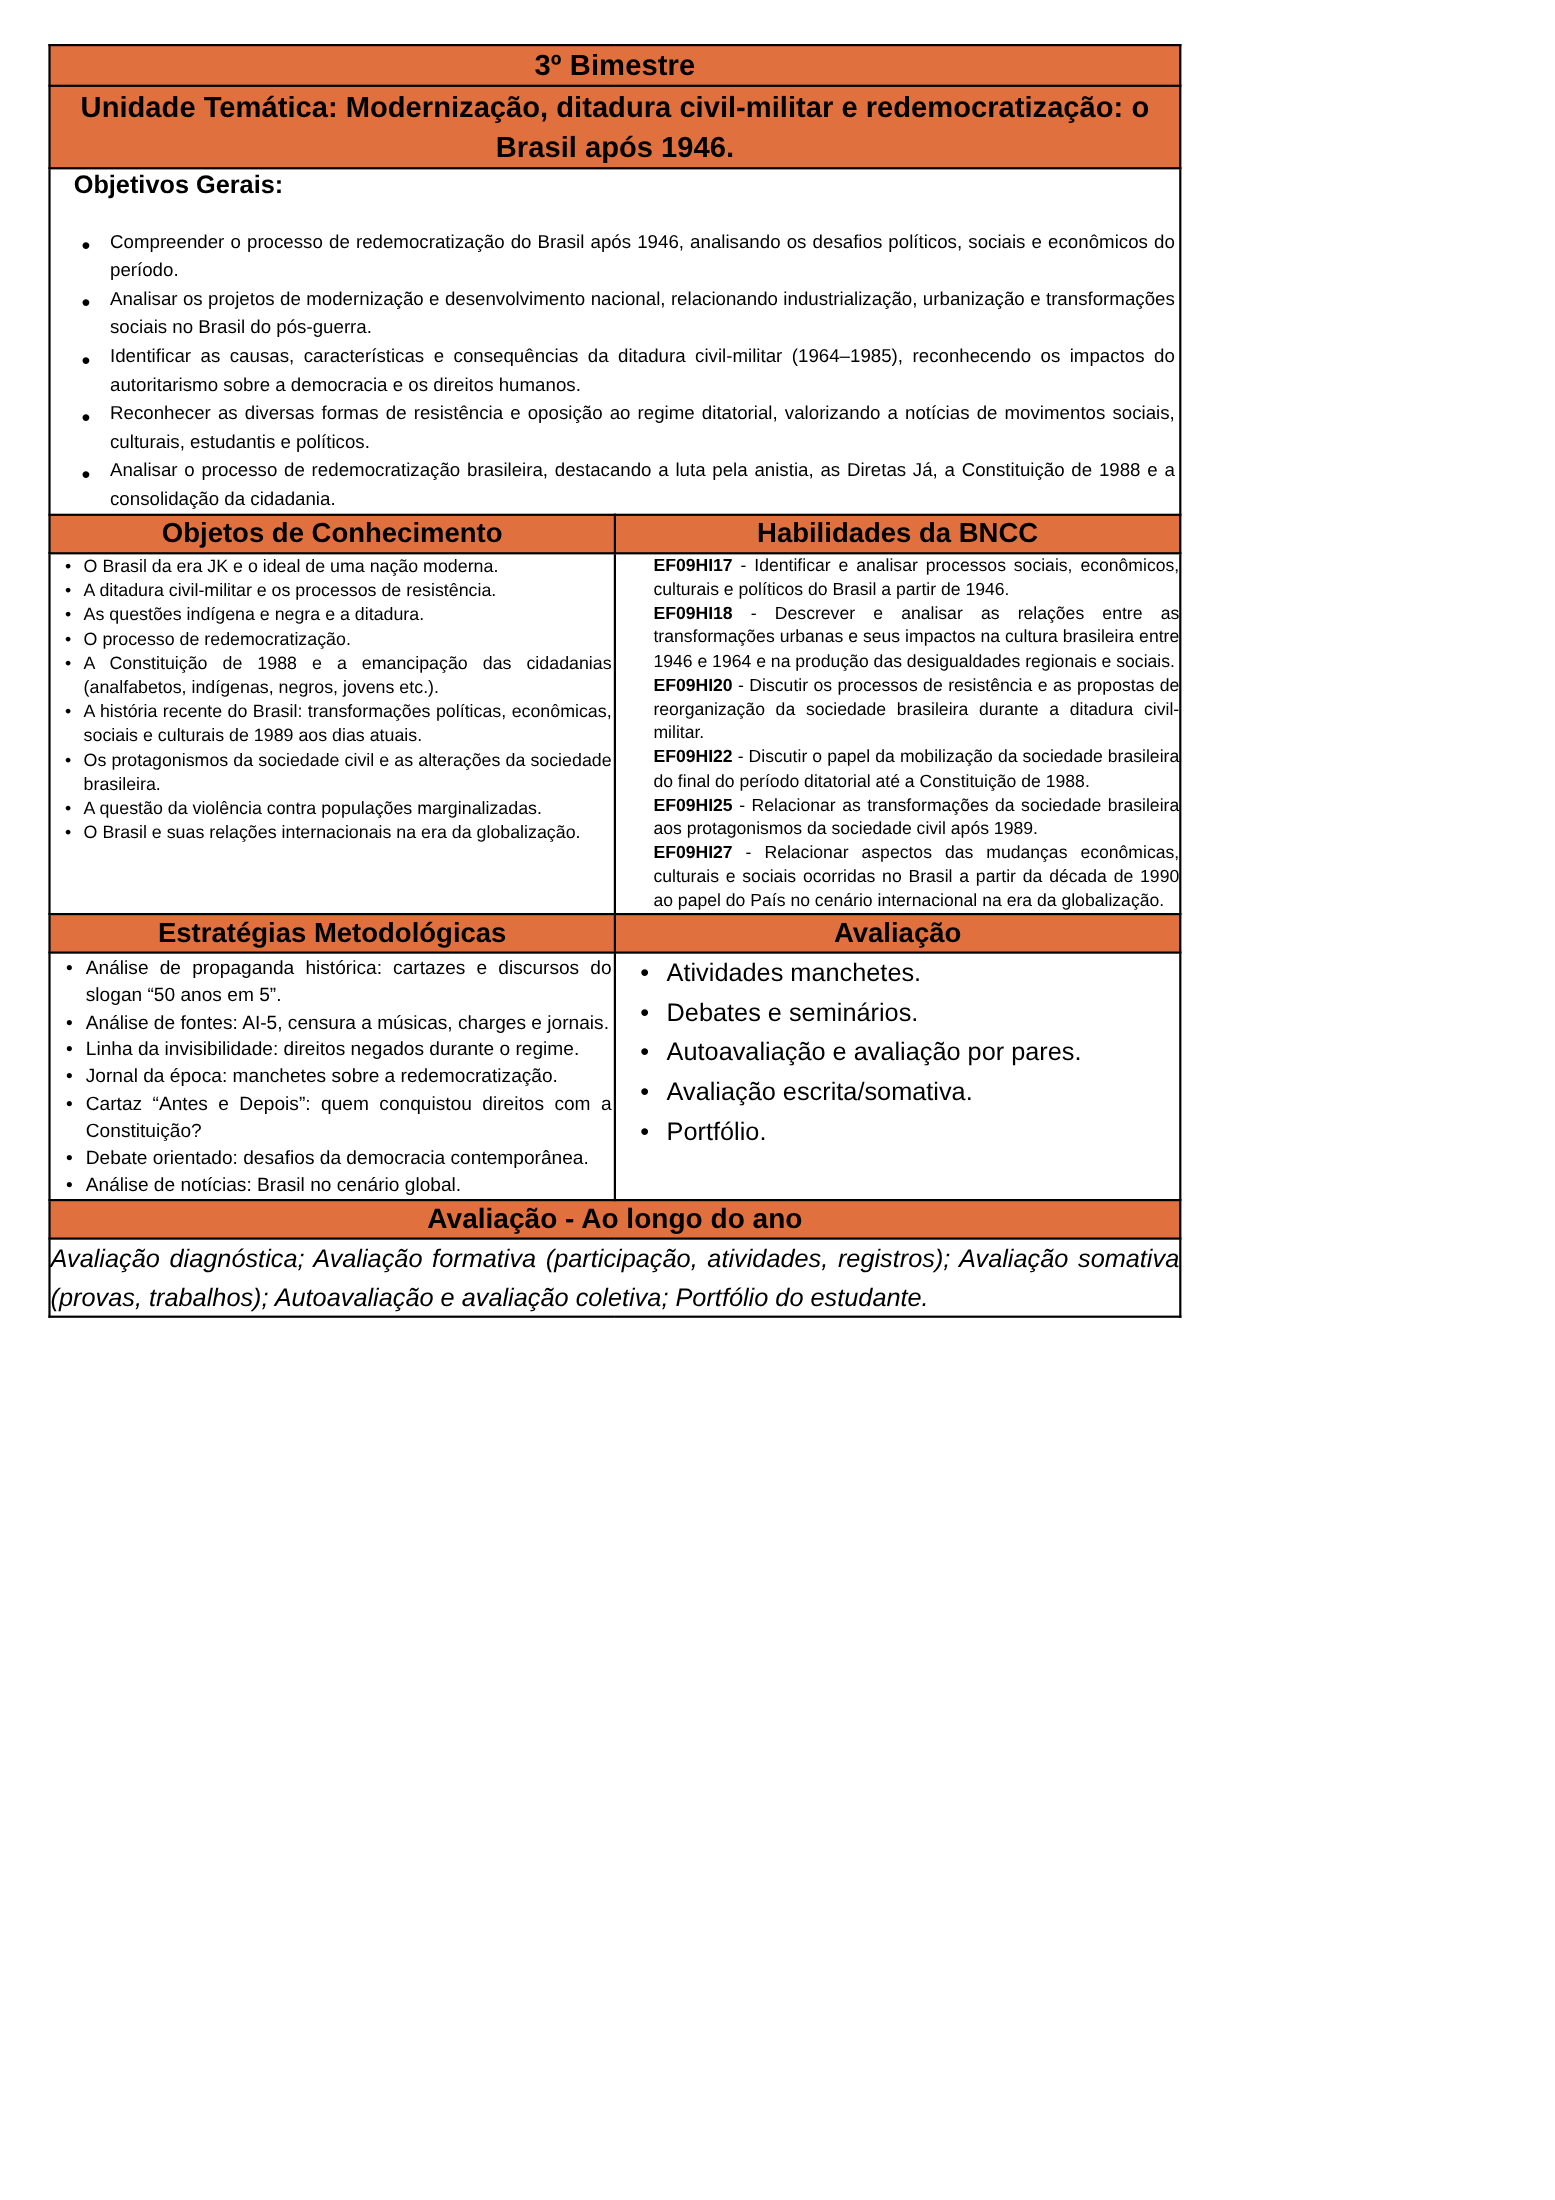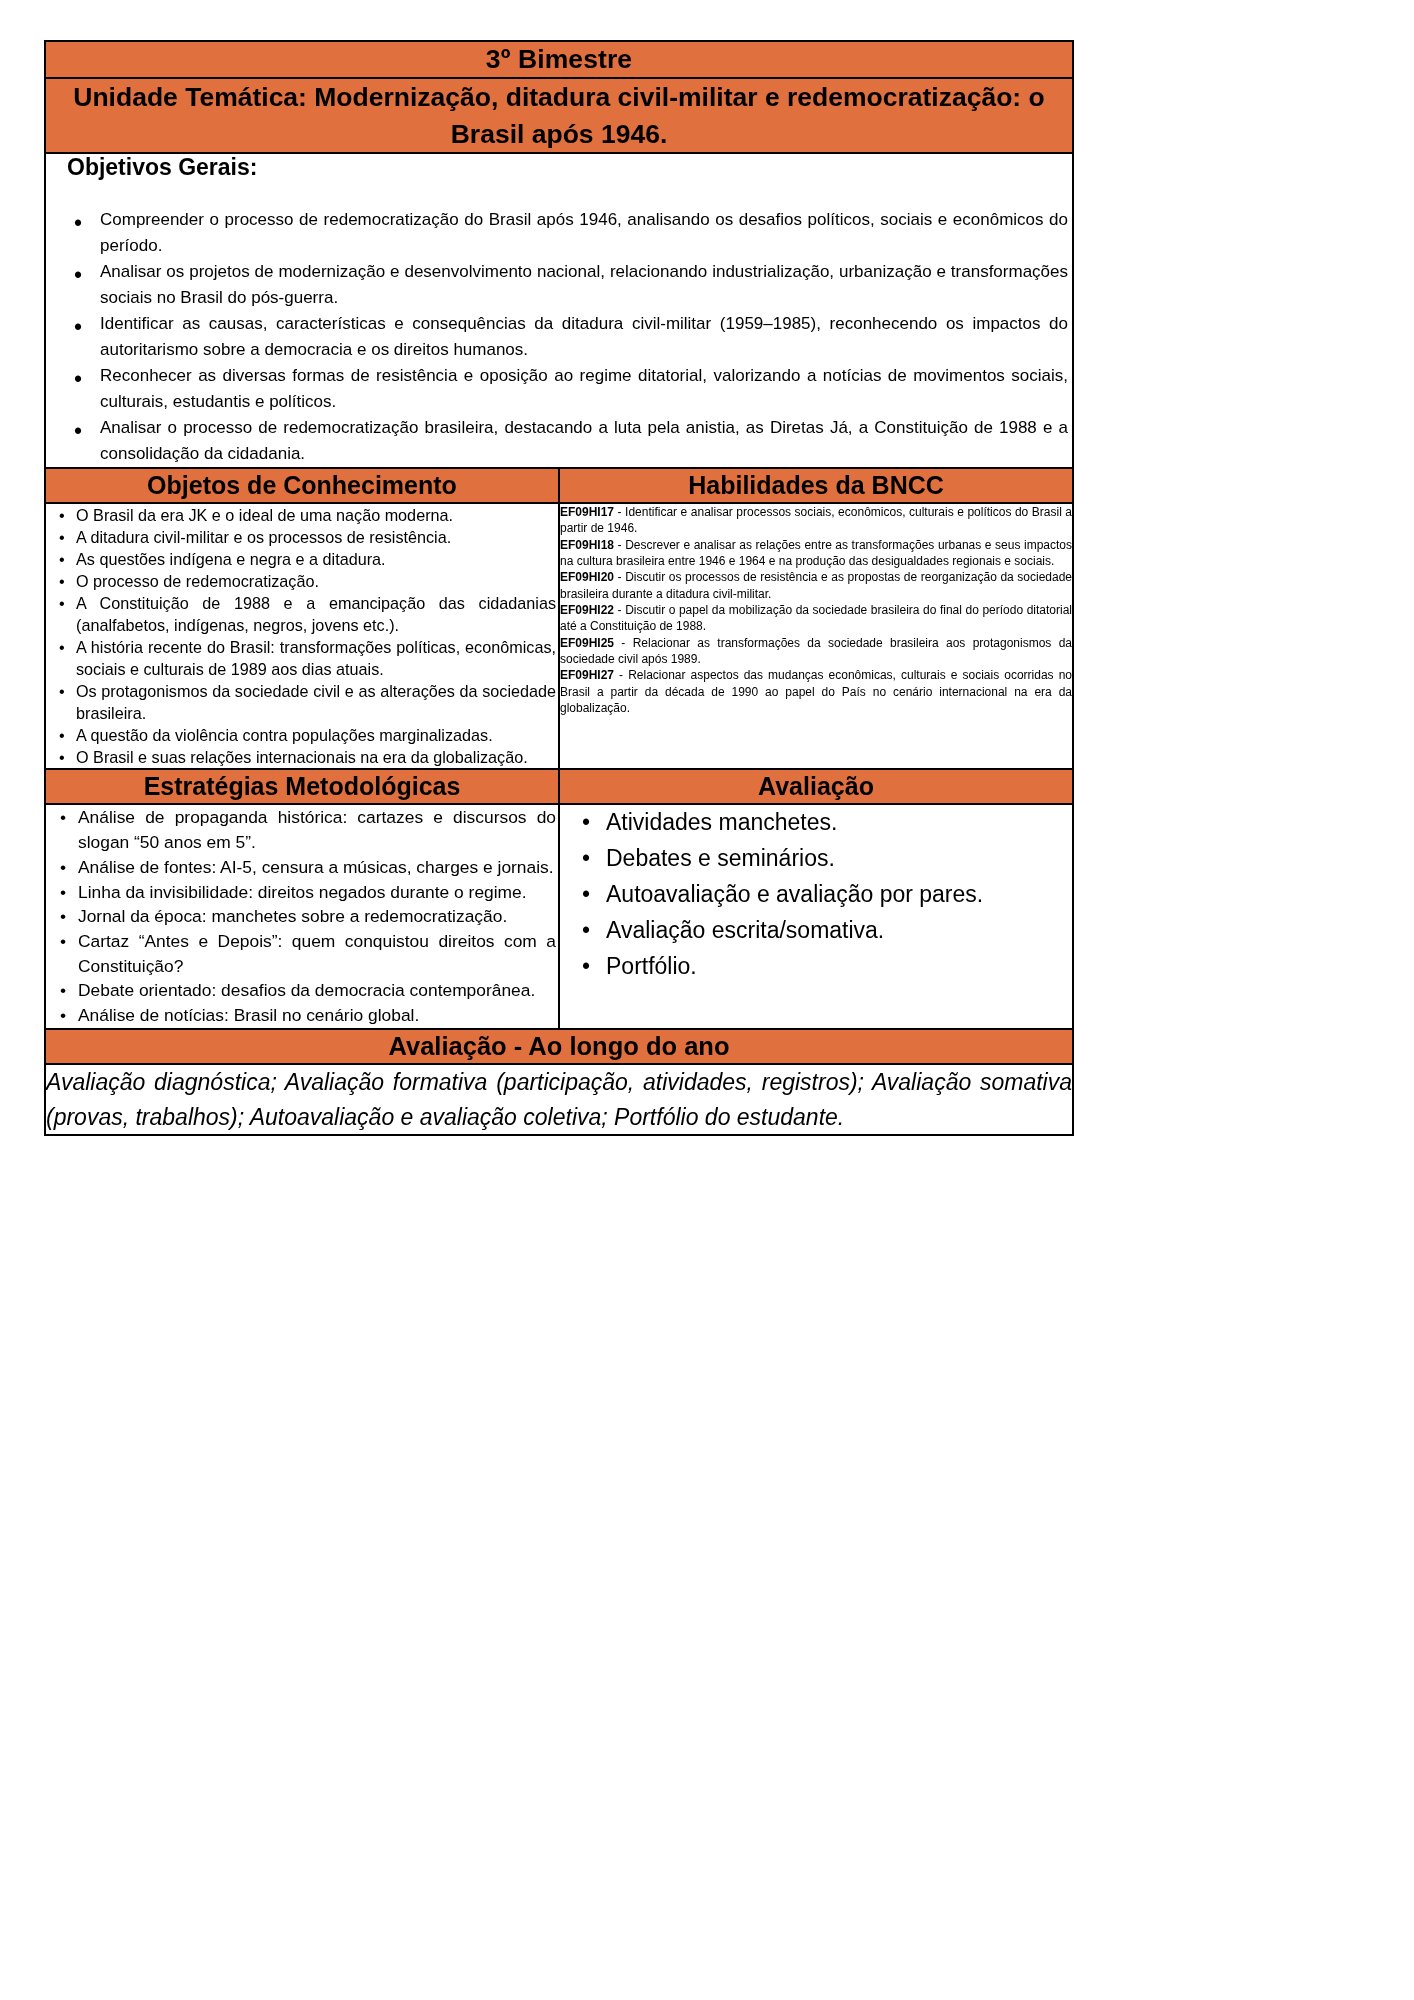--- a/index.html
+++ b/index.html
@@ -119,25 +119,26 @@
     left: -17px;
     top: 0;
     font-size: 16.2px;
   }
 
   
   .bncc-cell {
     padding: 8px 12px 10px 12px;
   }
   .bncc-item {
-    font-size: 12px;
+    font-size: 16px;
     line-height: 1.36;
     text-align: justify;
     text-justify: inter-word;
     margin: 0;
+    padding-left: 34px;
   }
   .bncc-code {
     font-weight: bold;
   }
 
   
   .method-cell {
     padding: 10px 10px 12px 8px;
   }
   ul.method-list {
@@ -215,21 +216,21 @@
       <tr>
         <td colspan="2" class="band band-unit">Unidade Temática: Modernização, ditadura civil-militar e redemocratização: o Brasil após 1946.</td>
       </tr>
 
       <tr>
         <td colspan="2" class="goals-cell">
           <div class="goals-heading">Objetivos Gerais:</div>
           <ul class="goals-list">
             <li>Compreender o processo de redemocratização do Brasil após 1946, analisando os desafios políticos, sociais e econômicos do período.</li>
             <li>Analisar os projetos de modernização e desenvolvimento nacional, relacionando industrialização, urbanização e transformações sociais no Brasil do pós-guerra.</li>
-            <li>Identificar as causas, características e consequências da ditadura civil-militar (1959–1985), reconhecendo os impactos do autoritarismo sobre a democracia e os direitos humanos.</li>
+            <li>Identificar as causas, características e consequências da ditadura civil-militar (1964–1985), reconhecendo os impactos do autoritarismo sobre a democracia e os direitos humanos.</li>
             <li>Reconhecer as diversas formas de resistência e oposição ao regime ditatorial, valorizando a notícias de movimentos sociais, culturais, estudantis e políticos.</li>
             <li>Analisar o processo de redemocratização brasileira, destacando a luta pela anistia, as Diretas Já, a Constituição de 1988 e a consolidação da cidadania.</li>
           </ul>
         </td>
       </tr>
 
       <tr>
         <td class="band band-col">Objetos de Conhecimento</td>
         <td class="band band-col">Habilidades da BNCC</td>
       </tr>

